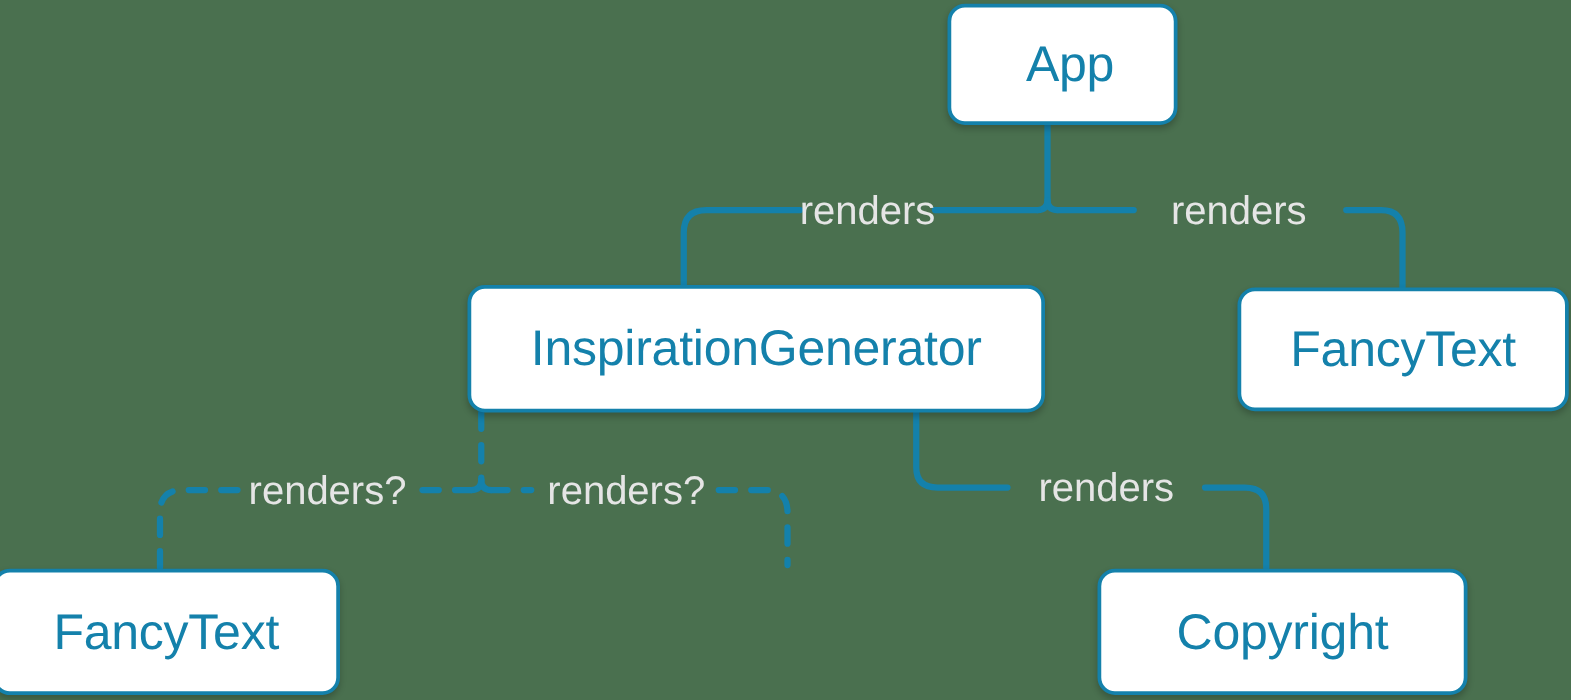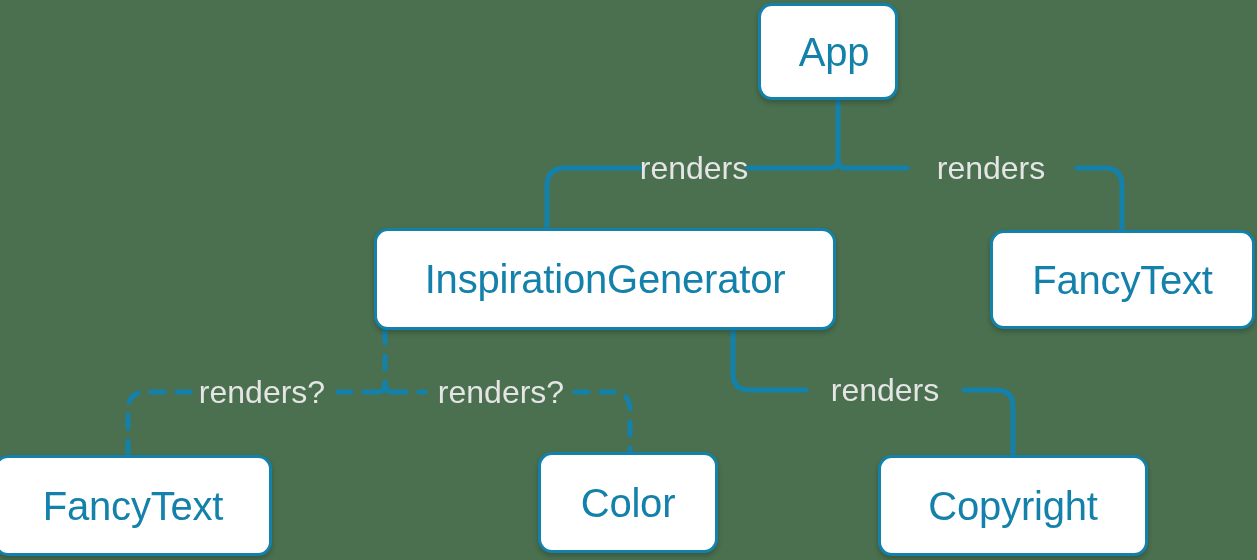--- a/index.html
+++ b/index.html
@@ -46,36 +46,36 @@
     position: absolute;
     color: #e5e5e5;
     font-size: 32px;
     line-height: 1;
     white-space: nowrap;
     transform: translate(-50%, -50%);
     z-index: 3;
   }
 
   
-  #node-app            { left: 758px; top: 3px;   width: 140px; height: 97px; padding-left: 12px; }
+  #node-app            { left: 758px; top: 3px;   width: 184px; height: 97px; padding-left: 12px; }
   #node-app .node-label { font-size: 40px; }
 
   #node-inspiration    { left: 334px; top: 228px; width: 462px; height: 102px; margin-left: 40px; }
   #node-inspiration .node-label { font-size: 40px; }
 
   #node-fancytext-right{ left: 990px; top: 230px; width: 265px; height: 99px; }
   #node-fancytext-right .node-label { font-size: 40px; }
 
   #node-fancytext-left { left: -6px;  top: 455px; width: 278px; height: 101px; }
   #node-fancytext-left .node-label { font-size: 40px; }
 
   #node-color          { left: 538px; top: 452px; width: 180px; height: 101px; }
   #node-color .node-label { font-size: 40px; }
 
-  #node-copyright      { left: 878px; top: 455px; width: 270px; height: 101px; align-items: center; }
+  #node-copyright      { left: 878px; top: 455px; width: 296px; height: 101px; align-items: center; }
   #node-copyright .node-label { font-size: 40px; }
 
   
   #label-app-inspiration  { left: 694px; top: 168px; }
   #label-app-fancytext    { left: 991px; top: 168px; }
   #label-ig-fancytext     { left: 262px; top: 392px; }
   #label-ig-color         { left: 501px; top: 392px; }
   #label-ig-copyright     { left: 885px; top: 390px; }
 </style>
 </head>
@@ -112,23 +112,20 @@
   </div>
 
   <div class="node" id="node-fancytext-right">
     <span class="node-label">FancyText</span>
   </div>
 
   <div class="node" id="node-fancytext-left">
     <span class="node-label">FancyText</span>
   </div>
 
-  <div class="node" id="node-color">
-    <span class="node-label">Color</span>
-  </div>
 
   <div class="node" id="node-copyright">
     <span class="node-label">Copyright</span>
   </div>
 
   <span class="edge-label" id="label-app-inspiration">renders</span>
 
   <span class="edge-label" id="label-app-fancytext">renders</span>
 
   <span class="edge-label" id="label-ig-fancytext">renders?</span>

